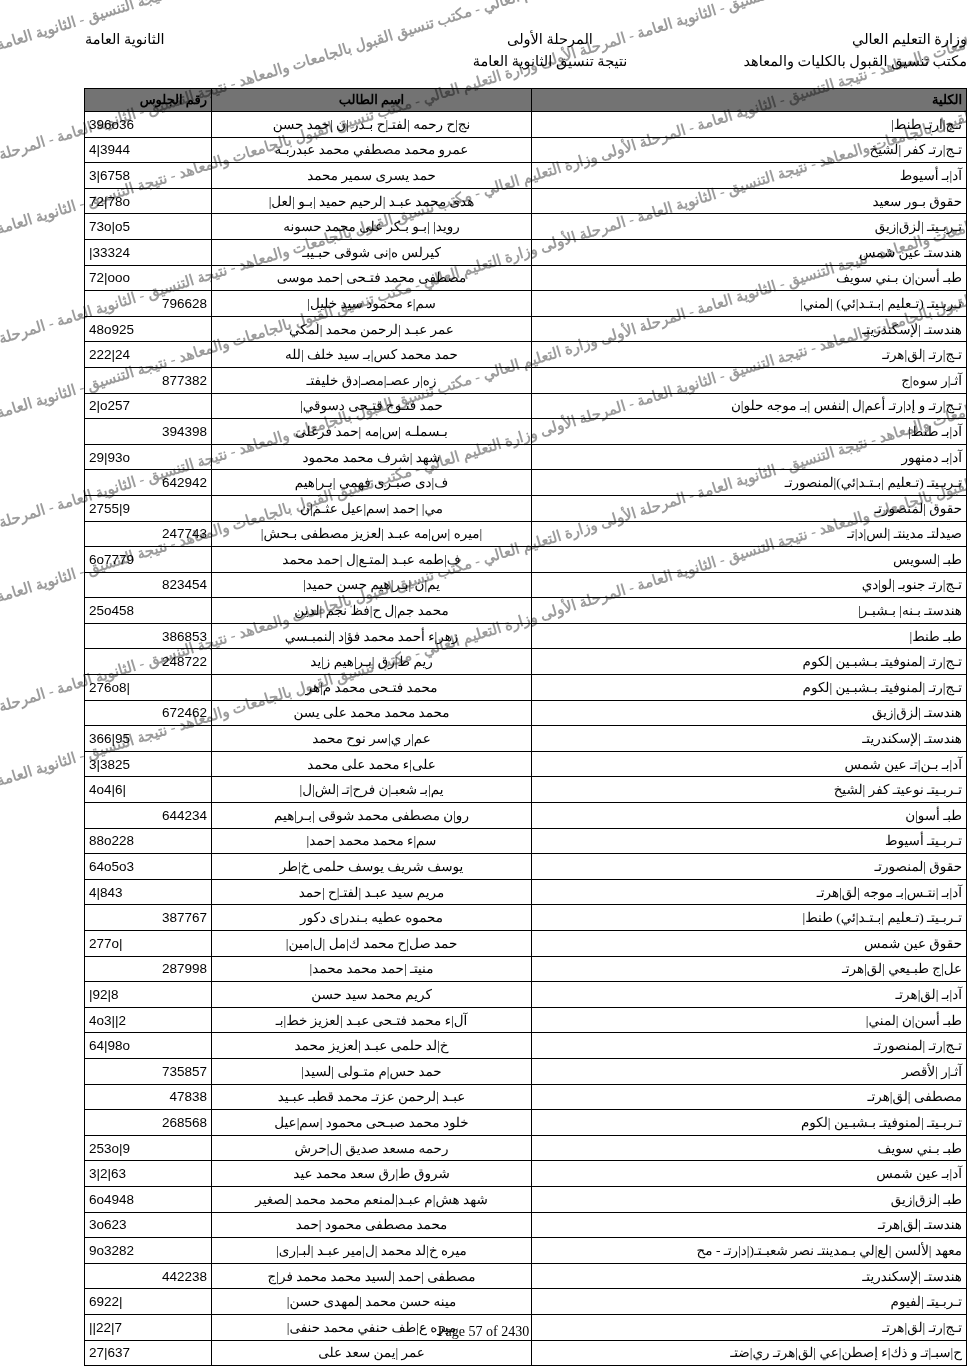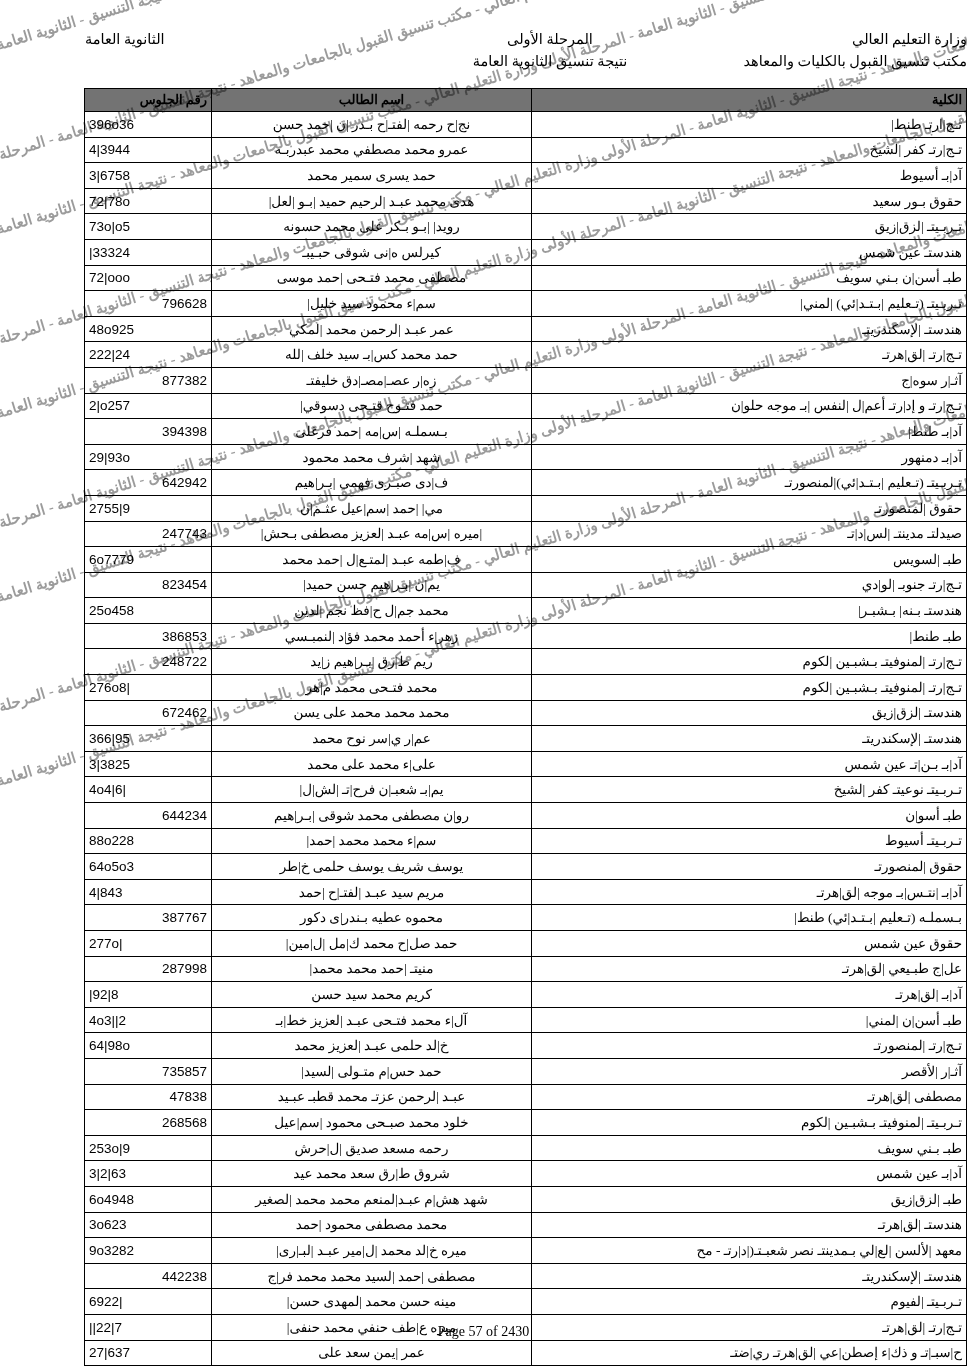--- a/index.html
+++ b/index.html
@@ -320,21 +320,21 @@
             <td class="c-kol">حقوق |لمنصورتـ</td>
             <td class="c-name">يوسف شريف يوسف حلمى خ|طر</td>
             <td class="c-seat al-l">64o5o3</td>
           </tr>
           <tr>
             <td class="c-kol">آد|بـ |نتـس|بـ موجه |لق|هرتـ</td>
             <td class="c-name">مريم سيد عبـد |لفتـ|ح |حمد</td>
             <td class="c-seat al-l">4|843</td>
           </tr>
           <tr>
-            <td class="c-kol">بـسملـه (تـعليم |بـتـد|ئي) طنط|</td>
+            <td class="c-kol">تـربـيتـ (تـعليم |بـتـد|ئي) طنط|</td>
             <td class="c-name">محموه عطيه بـندر|ى دكور</td>
             <td class="c-seat al-r">387767</td>
           </tr>
           <tr>
             <td class="c-kol">حقوق عين شمس</td>
             <td class="c-name">حمد صل|ح محمد ك|مل |ل|مين|</td>
             <td class="c-seat al-l">277o|</td>
           </tr>
           <tr>
             <td class="c-kol">عل|ج طبـيعي |لق|هرتـ</td>

